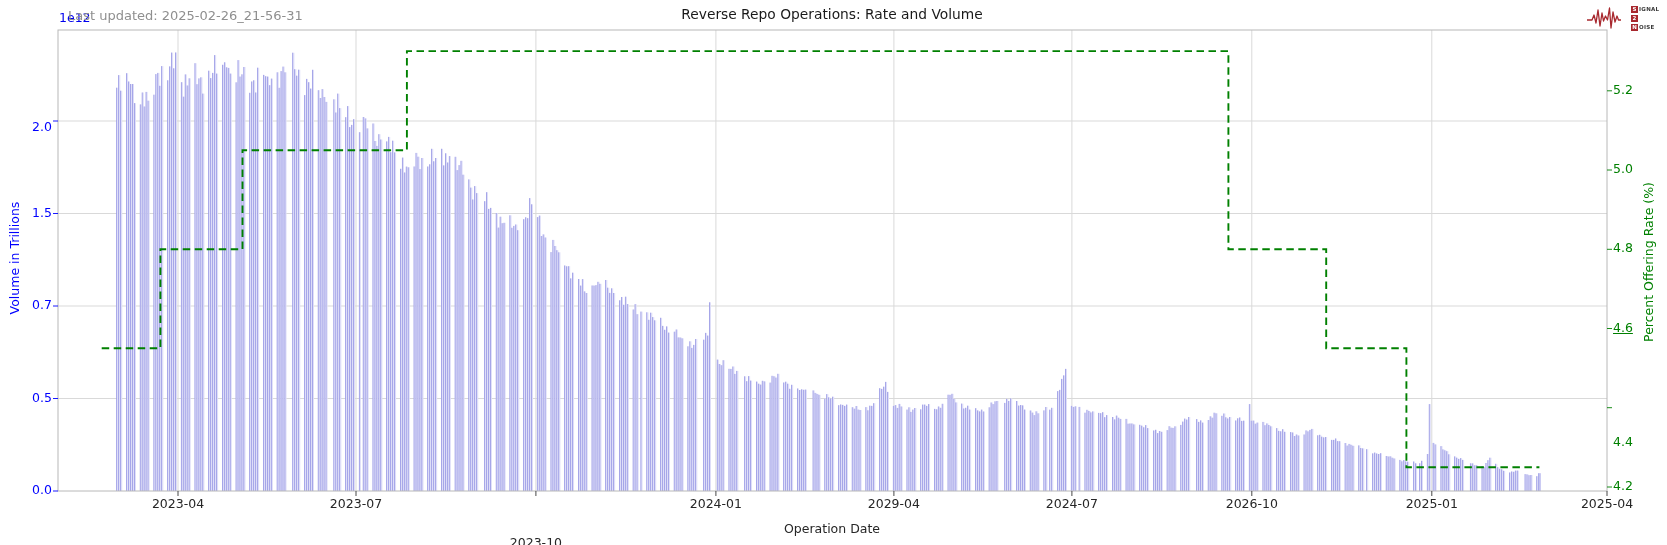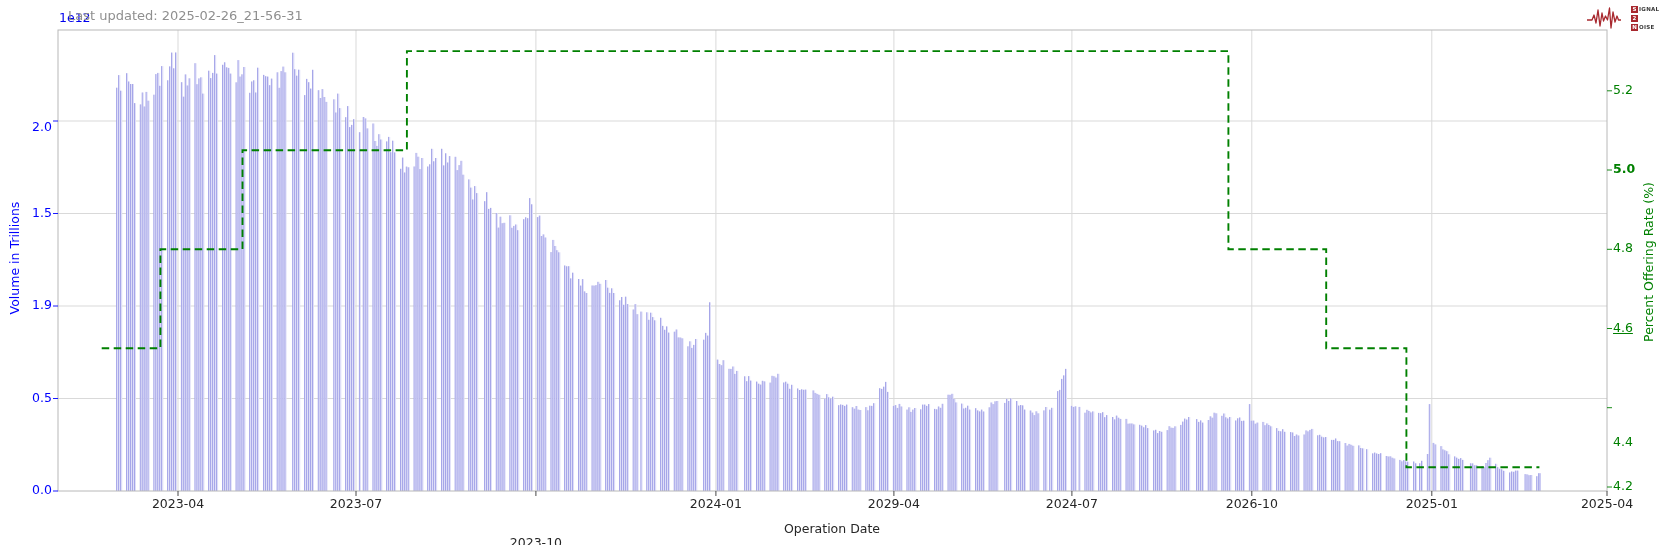--- a/index.html
+++ b/index.html
@@ -1065,20 +1065,21 @@
       <line x1="53" y1="213.5" x2="58" y2="213.5" stroke="#0000ff" stroke-width="0.9"></line>
       <line x1="53" y1="121.0" x2="58" y2="121.0" stroke="#0000ff" stroke-width="0.9"></line>
       <line x1="1607" y1="487.0" x2="1612" y2="487.0" stroke="#008000" stroke-width="0.9"></line>
       <line x1="1607" y1="407.7" x2="1612" y2="407.7" stroke="#008000" stroke-width="0.9"></line>
       <line x1="1607" y1="328.5" x2="1612" y2="328.5" stroke="#008000" stroke-width="0.9"></line>
       <line x1="1607" y1="249.3" x2="1612" y2="249.3" stroke="#008000" stroke-width="0.9"></line>
       <line x1="1607" y1="170.0" x2="1612" y2="170.0" stroke="#008000" stroke-width="0.9"></line>
       <line x1="1607" y1="90.8" x2="1612" y2="90.8" stroke="#008000" stroke-width="0.9"></line>
     </svg>
 
+  <div class="t title">Reverse Repo Operations: Rate and Volume</div>
   <div class="t offset">1e12</div>
   <div class="t lastupd">Last updated: 2025-02-26_21-56-31</div>
   <div class="t xlabel">Operation Date</div>
   <div class="t ylabelL">Volume in Trillions</div>
   <div class="t ylabelR">Percent Offering Rate (%)</div>
 
   <div class="logo">
     <svg width="44" height="30" viewBox="0 0 44 30">
       <polyline points="1,17 6,17 8,12 10,20 12,7 14,23 16,10 17.5,18 19.5,13 21.5,17 23.5,5 25,25 27,9 29,19 31,13 32.5,17 35,17" fill="none" stroke="#a8282e" stroke-width="1.3" stroke-linejoin="round"></polyline>
     </svg>
@@ -1102,23 +1103,23 @@
       <div class="t xt" style="left: 320.996px; top: 497px;">2023-07</div>
       <div class="t xt" style="left: 500.948px; top: 497px; margin-top: 39px;">2023-10</div>
       <div class="t xt" style="left: 680.9px; top: 497px;">2024-01</div>
       <div class="t xt" style="left: 858.896px; top: 497px;">2029-04</div>
       <div class="t xt" style="left: 1036.89px; top: 497px;">2024-07</div>
       <div class="t xt" style="left: 1216.84px; top: 497px;">2026-10</div>
       <div class="t xt" style="left: 1396.8px; top: 497px;">2025-01</div>
       <div class="t xt" style="left: 1572px; top: 497px;">2025-04</div>
       <div class="t ytl" style="left: 6px; top: 483px;">0.0</div>
       <div class="t ytl" style="left: 6px; top: 390.5px;">0.5</div>
-      <div class="t ytl" style="left: 6px; top: 298px;">1.9</div>
+      <div class="t ytl" style="left: 6px; top: 298px;">0.7</div>
       <div class="t ytl" style="left: 6px; top: 205.5px;">1.5</div>
       <div class="t ytl" style="left: 6px; top: 113px; margin-top: 7px;">2.0</div>
       <div class="t ytr" style="left: 1613px; top: 479px;">4.2</div>
       <div class="t ytr" style="left: 1613px; top: 389px; margin-top: 46px;">4.4</div>
       <div class="t ytr" style="left: 1613px; top: 320.5px; text-decoration: underline;">4.6</div>
       <div class="t ytr" style="left: 1613px; top: 241.25px;">4.8</div>
-      <div class="t ytr" style="left: 1613px; top: 162px; font-weight: bold;">5.0</div>
+      <div class="t ytr" style="left: 1613px; top: 162px;">5.0</div>
       <div class="t ytr" style="left: 1613px; top: 82.75px;">5.2</div>
     </div>
 </div>
 
 </body></html>

